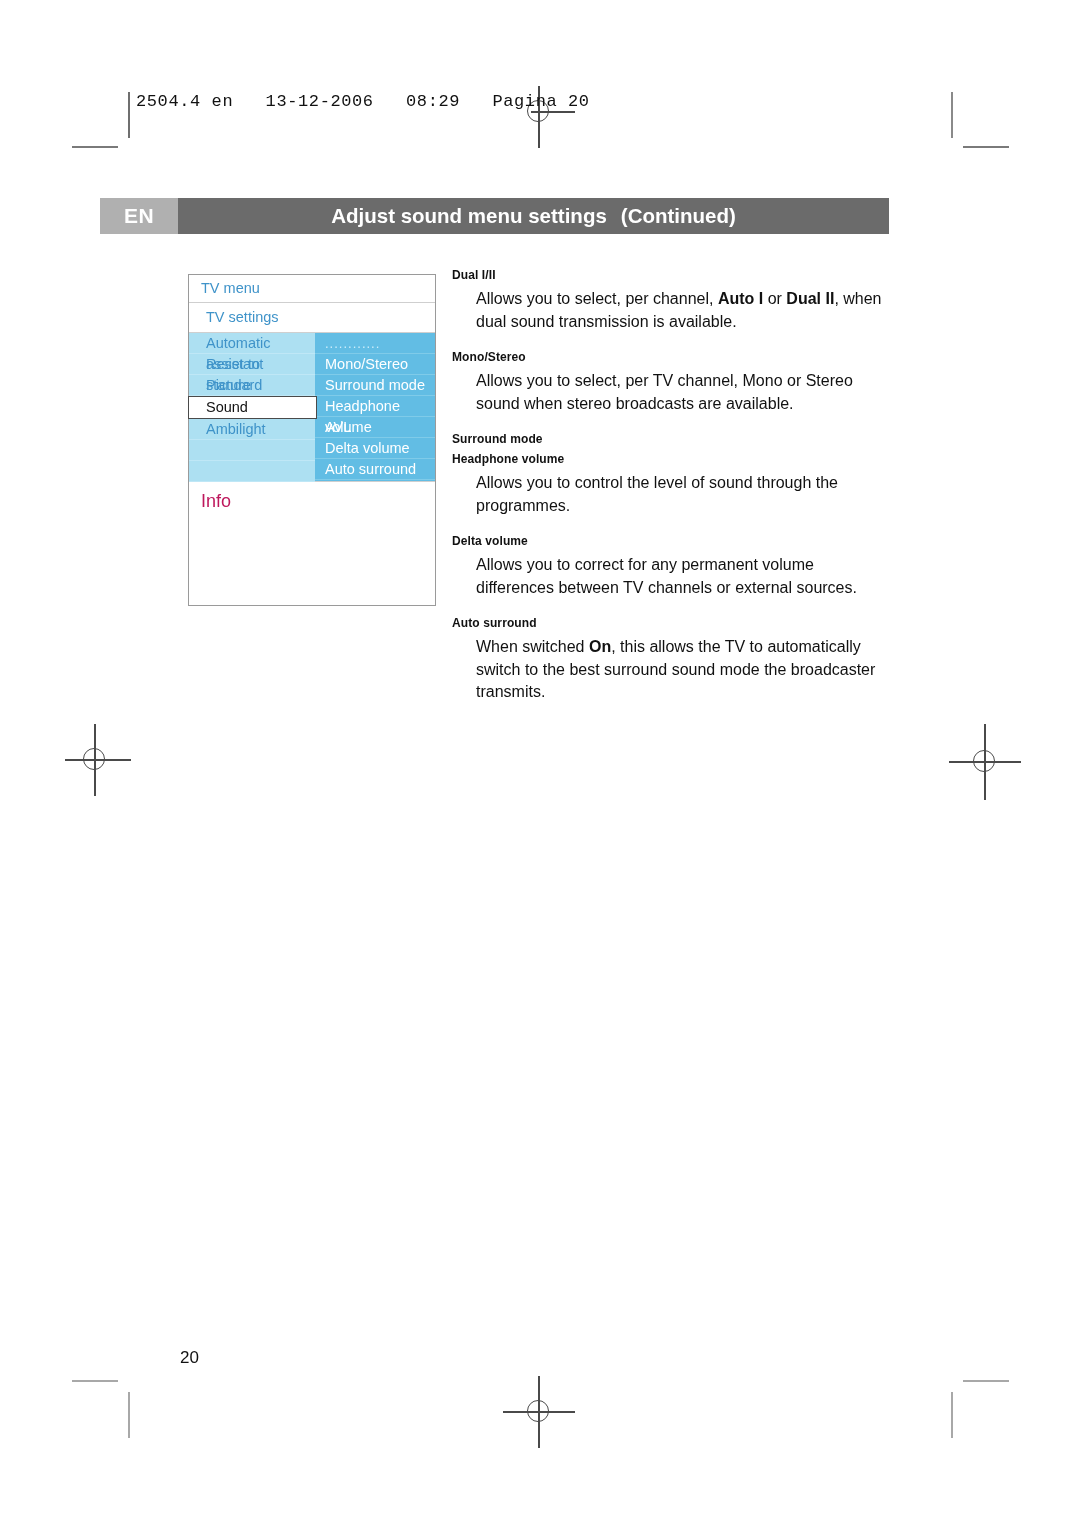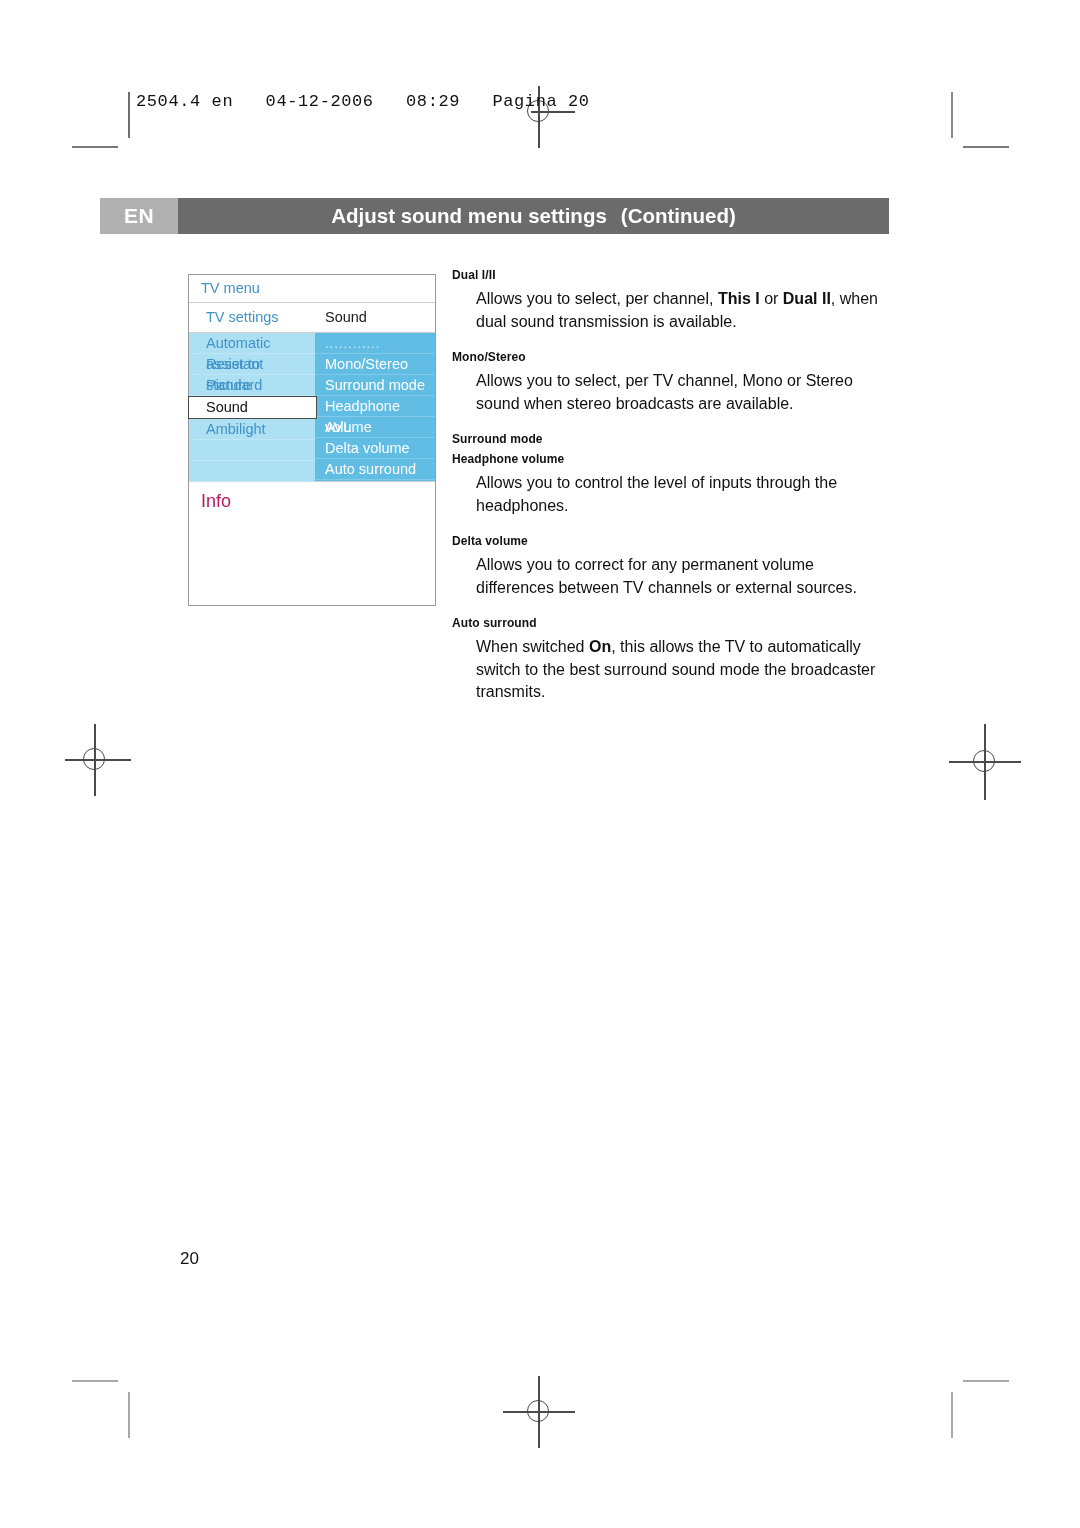--- a/index.html
+++ b/index.html
@@ -81,20 +81,21 @@
   }
   .tv-title {
     height: 27px; line-height: 27px;
     color: #3f93c9; padding-left: 12px;
     border-bottom: 1px solid #cfcfcf;
   }
   .tv-sub {
     height: 29px;
     border-bottom: 1px solid #cfcfcf;
     display: flex;
+    flex-direction: column;
   }
   .tv-sub .left {
     width: 126px; line-height: 29px; padding-left: 17px;
     color: #3f93c9; box-sizing: border-box;
   }
   .tv-sub .right {
     flex: 1; line-height: 29px; padding-left: 10px;
     color: #1a1a1a;
   }
   .tv-body { display: flex; height: 148px; }
@@ -143,21 +144,21 @@
   }
   .sec-body {
     font-size: 16px; line-height: 22.5px;
     margin: 0 0 17px 24px;
   }
   .sec-body b { font-weight: bold; }
   .sec-wrap:last-child .sec-body { margin-bottom: 0; }
 
   
   .pageno {
-    position: absolute; left: 180px; top: 1249px;
+    position: absolute; left: 180px; top: 1348px;
     font-size: 17px; color: #111;
   }
 </style>
 </head>
 <body>
 
 <div class="mark v-rule-tl"></div>
 <div class="mark v-rule-tr"></div>
 <div class="mark h-mark-tl"></div>
 <div class="mark h-mark-tr"></div>
@@ -180,21 +181,21 @@
   <div class="hline"></div>
     <div class="vline"></div>
     <div class="circ"></div>
 </div>
 <div class="reg reg-bot">
   <div class="hline"></div>
     <div class="vline"></div>
     <div class="circ"></div>
 </div>
 
-<div class="doc-header">2504.4 en   04-12-2006   08:29   Pagina 20</div>
+<div class="doc-header">2504.4 en   13-12-2006   08:29   Pagina 20</div>
 
 <div class="titlebar">
   <div class="lang-box">EN</div>
   <div class="title-box">
     <span>Adjust sound menu settings</span>
     <span class="cont">(Continued)</span>
   </div>
 </div>
 
 <div class="tvmenu">
@@ -224,32 +225,32 @@
     </div>
   </div>
   <div class="tv-foot">
     <div class="info">Info</div>
   </div>
 </div>
 
 <div class="content">
   <div class="sec-wrap">
     <h3 class="sec-head">Dual I/II</h3>
-    <p class="sec-body">Allows you to select, per channel, <b>This I</b> or <b>Dual II</b>, when dual sound transmission is available.</p>
+    <p class="sec-body">Allows you to select, per channel, <b>Auto I</b> or <b>Dual II</b>, when dual sound transmission is available.</p>
   </div>
   <div class="sec-wrap">
     <h3 class="sec-head">Mono/Stereo</h3>
     <p class="sec-body">Allows you to select, per TV channel, Mono or Stereo sound when stereo broadcasts are available.</p>
   </div>
   <div class="sec-wrap">
     <h3 class="sec-head">Surround mode</h3>
   </div>
   <div class="sec-wrap">
     <h3 class="sec-head">Headphone volume</h3>
-    <p class="sec-body">Allows you to control the level of inputs through the headphones.</p>
+    <p class="sec-body">Allows you to control the level of sound through the programmes.</p>
   </div>
   <div class="sec-wrap">
     <h3 class="sec-head">Delta volume</h3>
     <p class="sec-body">Allows you to correct for any permanent volume differences between TV channels or external sources.</p>
   </div>
   <div class="sec-wrap">
     <h3 class="sec-head">Auto surround</h3>
     <p class="sec-body">When switched <b>On</b>, this allows the TV to automatically switch to the best surround sound mode the broadcaster transmits.</p>
   </div>
 </div>

